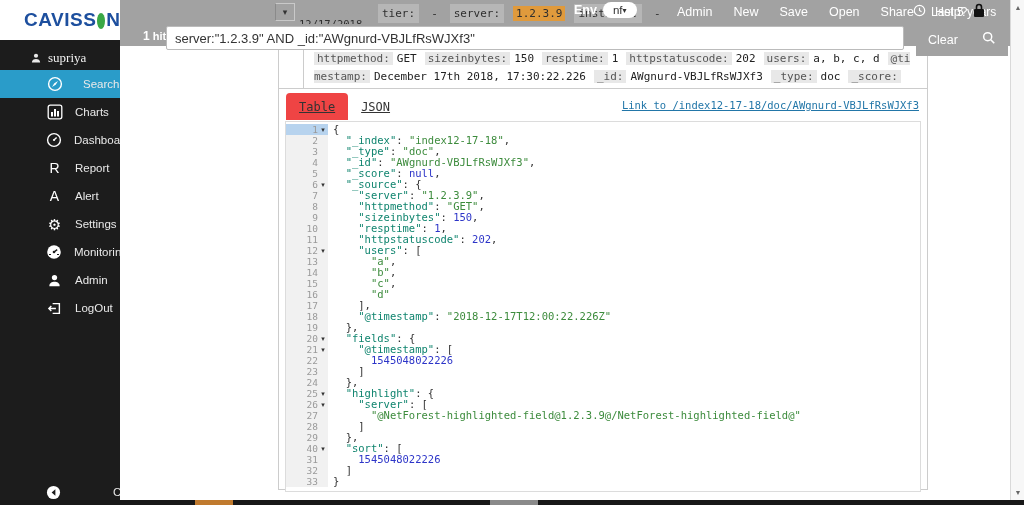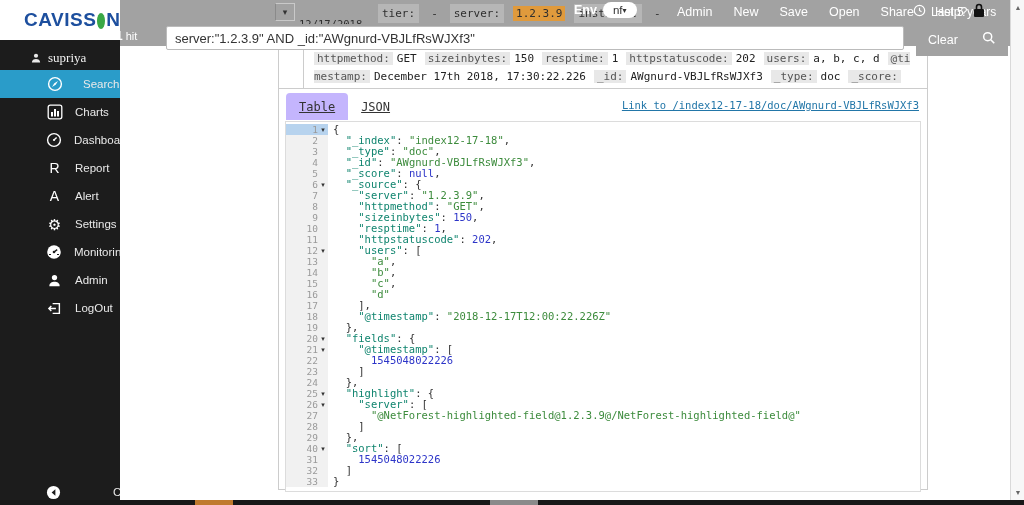--- a/index.html
+++ b/index.html
@@ -41,21 +41,21 @@
   .env-pill{background:#fff;border-radius:10px;padding:2px 10px;font-size:11.5px;color:#333;cursor:pointer;
             display:inline-flex;gap:0;align-items:center;}
   .env-pill .pc{font-size:8px;}
   .menu{position:absolute;left:557px;top:5px;display:flex;gap:21px;color:#fff;font-size:12.5px;}
   .menu span{cursor:pointer;white-space:nowrap;}
   .timeframe{position:absolute;left:793px;top:4px;display:flex;align-items:center;gap:5px;color:#fff;
              font-size:12px;cursor:pointer;white-space:nowrap;}
   .lockwrap{position:absolute;left:853px;top:3px;}
   
   .searchrow{position:absolute;left:120px;top:24px;width:890px;height:22px;background:#a2a2a2;}
-  .hits{position:absolute;left:116px;top:29px;color:#fff;font-size:11px;}
+  .hits{position:absolute;left:143px;top:29px;color:#fff;font-size:11px;font-weight:bold;}
   .hits b{font-size:12px;margin-right:3px;}
   .query{position:absolute;left:166px;top:26px;width:738px;height:24px;box-sizing:border-box;
          border:1px solid #bbb;border-radius:2px;padding:0 8px;font-size:13px;color:#333;
          font-family:"Liberation Sans",sans-serif;z-index:5;}
   .search-right{position:absolute;left:916px;top:24px;width:92px;height:32px;background:#a2a2a2;
                 display:flex;align-items:center;justify-content:space-between;padding:0 12px;box-sizing:border-box;z-index:4;}
   .clear{color:#fff;font-size:12.5px;cursor:pointer;}
   
   .content{position:absolute;left:120px;top:46px;width:890px;height:454px;background:#fff;}
   .panel{position:absolute;left:158px;top:0;width:650px;height:444px;box-sizing:border-box;
@@ -65,21 +65,21 @@
   .doc-fields{flex:1;padding:4px 10px 0 10px;font-family:"DejaVu Sans Mono",monospace;font-size:11px;
               line-height:18px;word-break:break-all;color:#222;}
   .flabel{background:#e8e8e8;color:#555;padding:0 3px;margin-right:4px;}
   .fv{margin-right:8px;}
   .detail{position:relative;height:400px;}
   .doc-link{position:absolute;top:6px;right:8px;font-family:"DejaVu Sans Mono",monospace;font-size:10.5px;
             color:#2276a8;text-decoration:underline;cursor:pointer;}
   .tabs{margin:4px 0 0 7px;height:28px;}
   .tab{display:inline-block;padding:7px 13px 6px 13px;font-family:"DejaVu Sans Mono",monospace;font-size:12px;
        color:#333;text-decoration:underline;border-radius:4px 4px 0 0;cursor:pointer;background:#fff;}
-  .tab.active{background:#c4b5fd;}
+  .tab.active{background:#ef4444;}
   .editor{margin:0 6px;border:1px solid #dcdcdc;background:#fff;padding:2px 0 4px 0;}
   .eline{display:flex;height:11px;}
   .gut{width:42px;min-width:42px;background:#f1f1f1;display:flex;justify-content:flex-end;align-items:center;}
   .gut.sel{background:#b7d3ee;}
   .ln{color:#9a9a9a;font-family:"DejaVu Sans Mono",monospace;font-size:9.5px;}
   .fa{width:10px;font-size:7px;color:#333;text-align:center;cursor:pointer;}
   .code{margin:0;padding-left:5px;font-family:"DejaVu Sans Mono",monospace;font-size:10.5px;line-height:11px;
         white-space:pre;color:#333;}
   .jk{color:#0f846e;}
   .js{color:#3c8b3c;}

